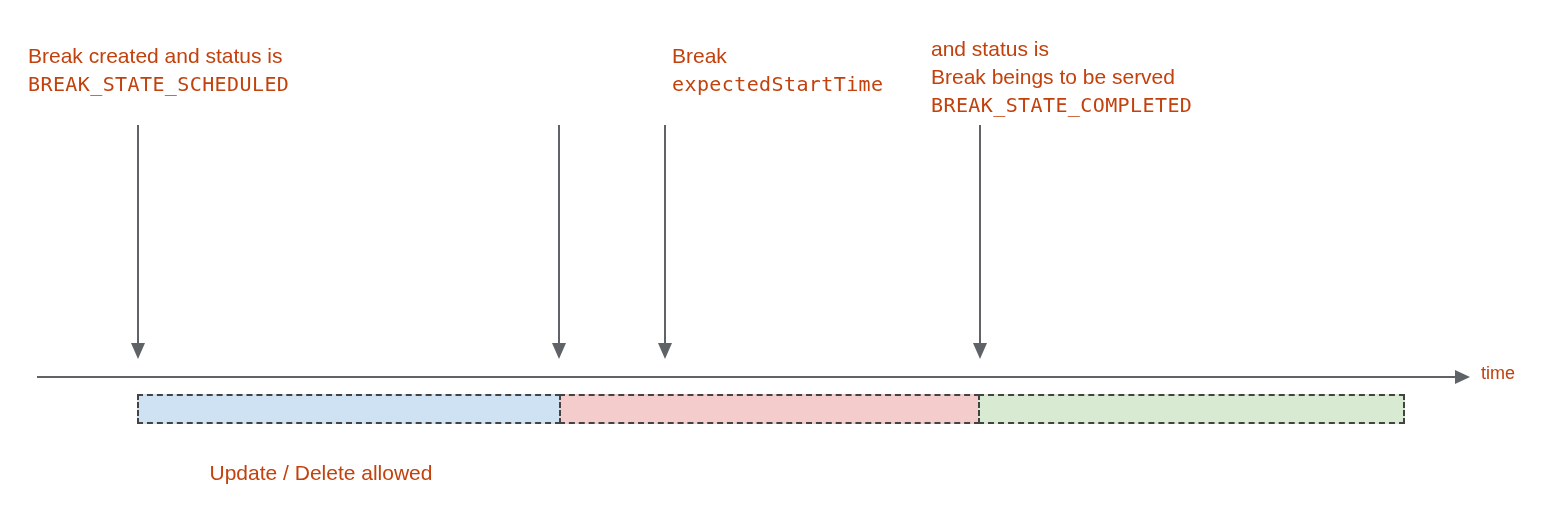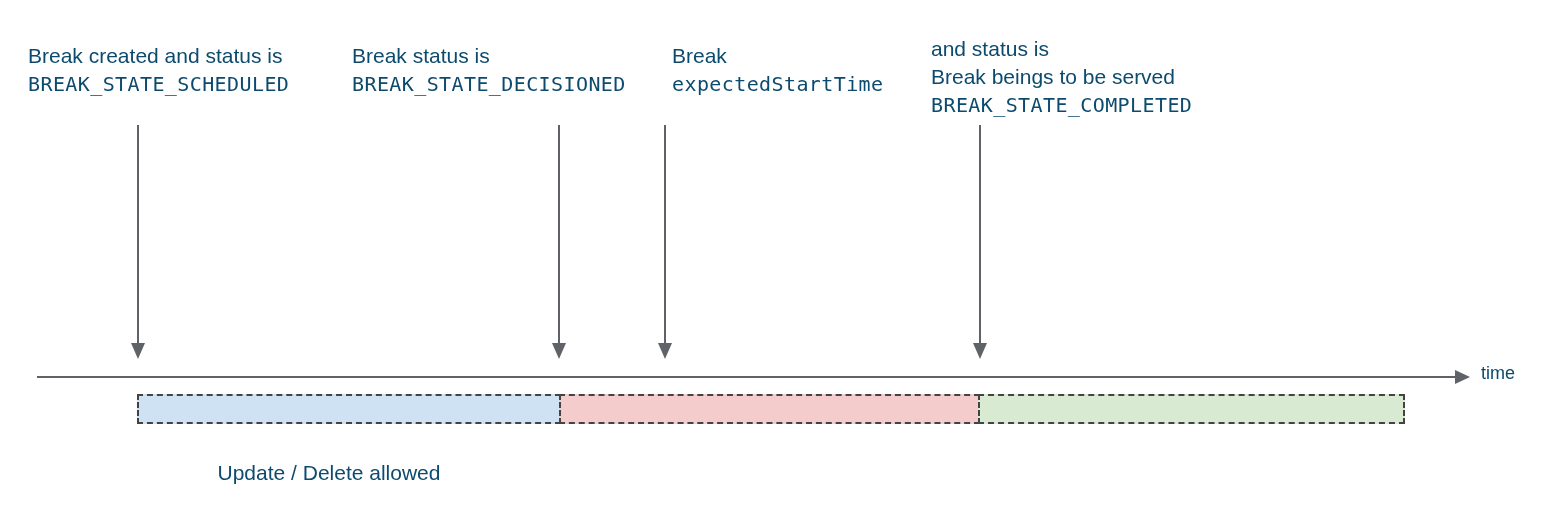--- a/index.html
+++ b/index.html
@@ -2,21 +2,21 @@
 <html><head>
 <meta charset="utf-8">
 <style>
   html,body{margin:0;padding:0;background:#ffffff;}
   .canvas{
     position:relative;
     width:1558px;
     height:520px;
     background:#ffffff;
     font-family:"Liberation Sans", sans-serif;
-    color:#0c4a6e;
+    color:#c2410c;
     overflow:hidden;
   }
   .ann{position:absolute;line-height:28px;font-size:21px;white-space:nowrap;}
   .ann-code{
     font-family:"DejaVu Sans Mono","Liberation Mono",monospace;
     font-size:20px;
     letter-spacing:0.4px;
   }
   .v-arrow{position:absolute;top:125px;height:234px;width:0;}
   .v-line{position:absolute;left:-1px;top:0;width:2px;height:219px;background:#5f6368;}
@@ -45,24 +45,20 @@
 </head>
 <body>
 
 <div class="canvas">
 
   <div class="ann" style="left:28px;top:42px">
     <div class="ann-line">Break created and status is</div>
     <div class="ann-code">BREAK_STATE_SCHEDULED</div>
   </div>
 
-  <div class="ann" style="left:352px;top:42px">
-    <div class="ann-line">Break status is</div>
-    <div class="ann-code">BREAK_STATE_DECISIONED</div>
-  </div>
 
   <div class="ann" style="left:672px;top:42px">
     <div class="ann-line">Break</div>
     <div class="ann-code">expectedStartTime</div>
   </div>
 
   <div class="ann" style="left:931px;top:35px">
     <div class="ann-line">and status is</div>
     <div class="ann-line">Break beings to be served</div>
     <div class="ann-code">BREAK_STATE_COMPLETED</div>
@@ -86,15 +82,15 @@
   </div>
 
   <div class="t-line"></div>
   <div class="t-head"></div>
   <div class="t-label">time</div>
 
   <div class="seg" style="left: 137px; width: 424px; background-color: rgb(207, 226, 243);"></div>
   <div class="seg" style="left: 559px; width: 421px; background-color: rgb(244, 204, 204);"></div>
   <div class="seg" style="left: 978px; width: 427px; background-color: rgb(217, 234, 211);"></div>
 
-  <div class="seg-label" style="left:329px">Update / Delete allowed</div>
+  <div class="seg-label" style="left:321px">Update / Delete allowed</div>
 
 </div>
 
 </body></html>

